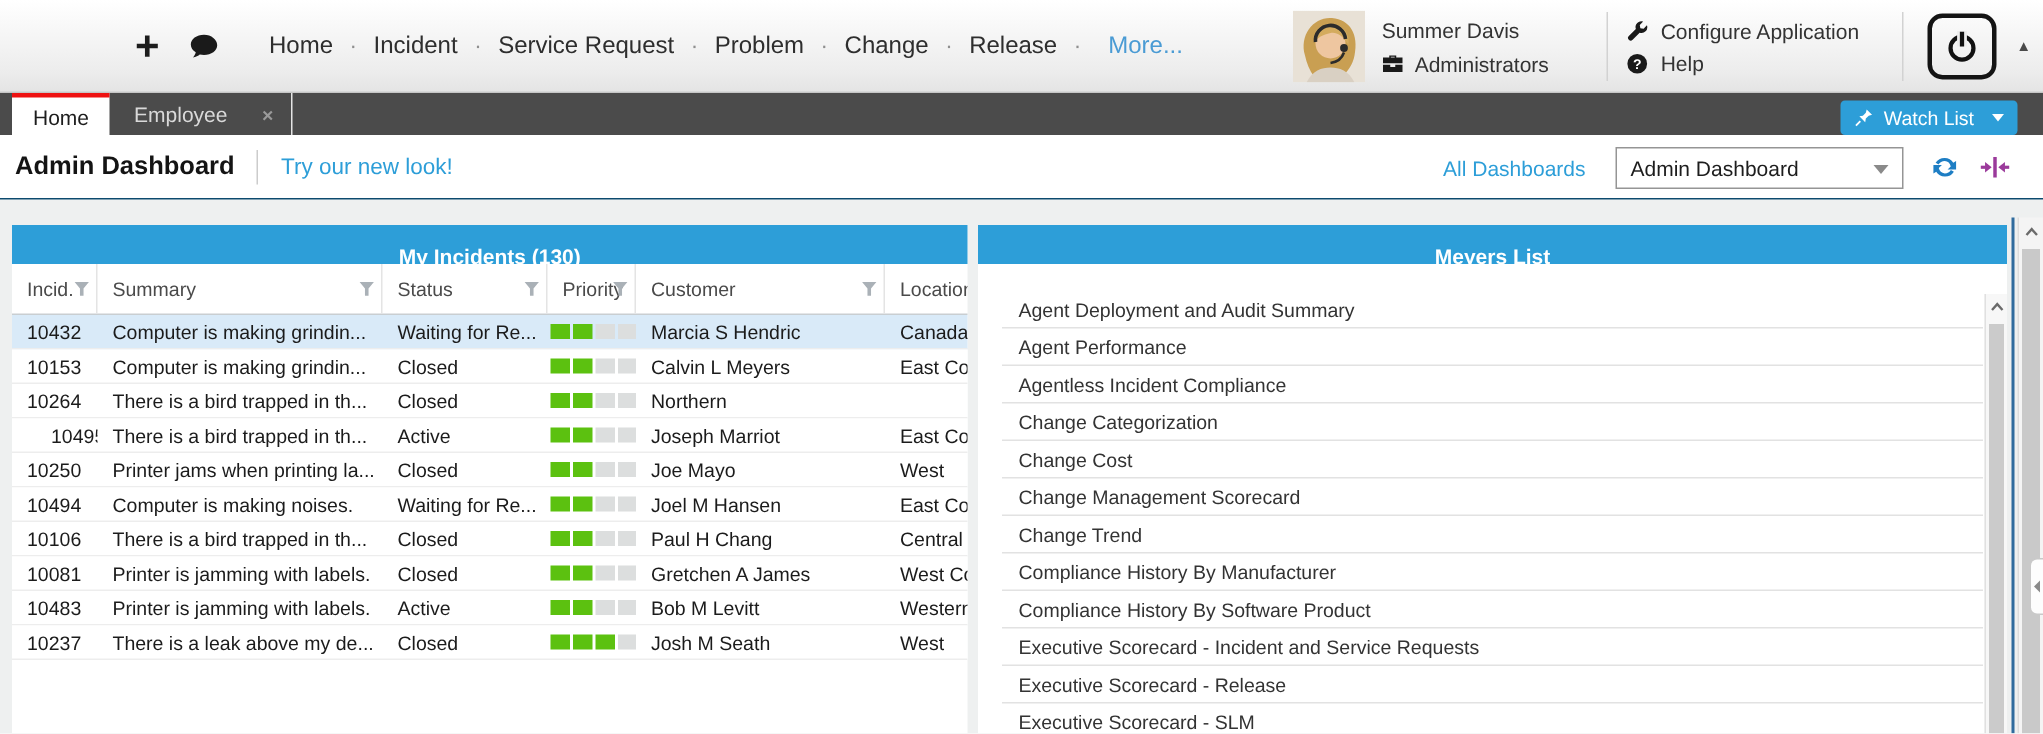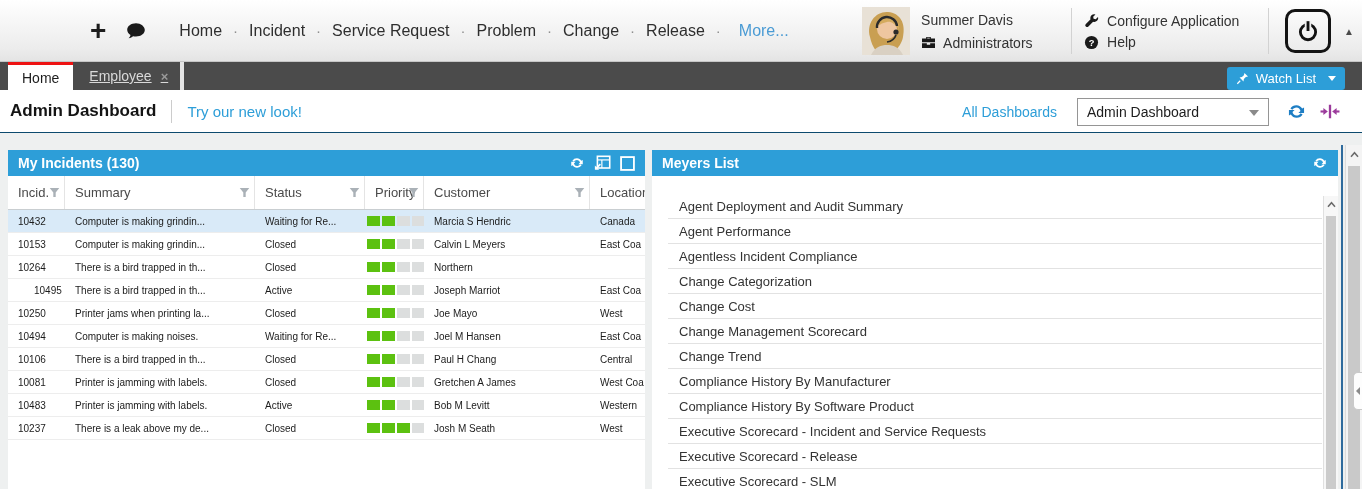--- a/index.html
+++ b/index.html
@@ -27,22 +27,22 @@
   .action-block { font-size:14px; color:#333; width:172px; }
   .action-row { display:flex; align-items:flex-end; gap:8px; margin:5px 0; cursor:default; }
   .power-btn { width:46px; height:44px; border:3px solid #141414; border-radius:10px;
                background:transparent; display:flex; align-items:center; justify-content:center; margin:0 4px; }
   .collapse-tri { margin-left:9px; font-size:10px; color:#4a4a4a; }
 
   
   .tabbar { position:absolute; top:62px; left:0; right:0; height:28px; background:#4b4b4b; display:flex; align-items:flex-end; }
   .tab-home { margin-left:8px; height:28px; border-top:3px solid #ee1212; background:#fff;
               display:flex; align-items:center; padding:0 14px; font-size:14px; color:#1d1d1d; }
-  .tab-employee { height:28px; display:flex; align-items:center; gap:9px; padding:0 12px 0 16px;
-                  font-size:14px; color:#d9d9d9; border-right:4px solid #e5e5e5;text-decoration:underline; }
+  .tab-employee { height:28px; display:flex; align-items:center; gap:23px; padding:0 12px 0 16px;
+                  font-size:14px; color:#d9d9d9; border-right:1px solid #e5e5e5; }
   .tab-close { color:#9a9a9a; font-weight:bold; font-size:13px; line-height:1; }
   .watchlist-btn { position:absolute; right:17px; top:5px; height:23px; background:#2d9ed8;
                    border-radius:3px; color:#fff; font-size:13px; display:flex; align-items:center;
                    padding:0 9px; gap:7px; }
   .watchlist-caret { width:0; height:0; border-left:4px solid transparent; border-right:4px solid transparent;
                      border-top:5px solid #fff; margin-left:5px; }
 
   
   .toolbar { position:absolute; top:90px; left:0; right:0; height:43px; background:#fff;
              border-bottom:1px solid #0c4a6e; display:flex; align-items:center; }
@@ -56,33 +56,33 @@
   .select-caret { position:absolute; right:9px; top:11px; width:0; height:0;
                   border-left:5px solid transparent; border-right:5px solid transparent; border-top:6px solid #8a8a8a; }
   .tb-refresh { color:#1e7ec4; margin:0 13px 0 17px; display:flex; }
   .tb-split { color:#9b3a9b; display:flex; }
 
   
   .panel { position:absolute; top:150px; bottom:0; background:#fff; }
   .panel-incidents { left:8px; width:637px; }
   .panel-reports { left:652px; width:686px; }
   .panel-header { height:16px; background:#2d9ed8; color:#fff; display:flex; align-items:center;
-                  padding:13px 10px; font-size:14px; font-weight:bold; }
+                  padding:13px 10px; font-size:14px; font-weight:bold;flex-direction:column; }
   .ph-spacer { flex:1; }
   .ph-icons { display:flex; align-items:center; gap:9px; }
   .ph-icons svg { display:block; }
 
   
   .grid-header { display:flex; height:34px; border-bottom:1px solid #c9ced1; align-items:stretch; }
   .gh-cell { position:relative; display:flex; align-items:center; padding-left:10px;
              font-size:13px; color:#4a4a4a; border-right:1px solid #e4e4e4; overflow:hidden; white-space:nowrap; }
   .gh-cell:last-child { border-right:none; }
   .gh-funnel { position:absolute; right:4px; top:11px; color:#aab1b7; }
   .grid-row { display:flex; height:23px; align-items:center; border-bottom:1px solid #ededed;
-              font-size:10px; color:#1b1b1b; background:#fff; }
+              font-size:13px; color:#1b1b1b; background:#fff; }
   .grid-row.selected { background:#d9eaf8; }
   .cell { padding-left:10px; white-space:nowrap; overflow:hidden; height:100%; display:flex; align-items:center; }
   .priority-bar { display:flex; gap:2px; padding-left:2px; }
   .seg { width:13px; height:10px; background:#dcdede; }
   .seg.on { background:#5cc110; }
 
   
   .report-list { position:absolute; top:28px; left:0; right:0; bottom:0; margin:0; padding:16px; list-style:none; overflow:hidden; }
   .report-item { height:25px; line-height:25px; border-bottom:1px solid #e2e2e2; padding-left:11px;
                  font-size:13px; color:#333; white-space:nowrap; overflow:hidden; }

